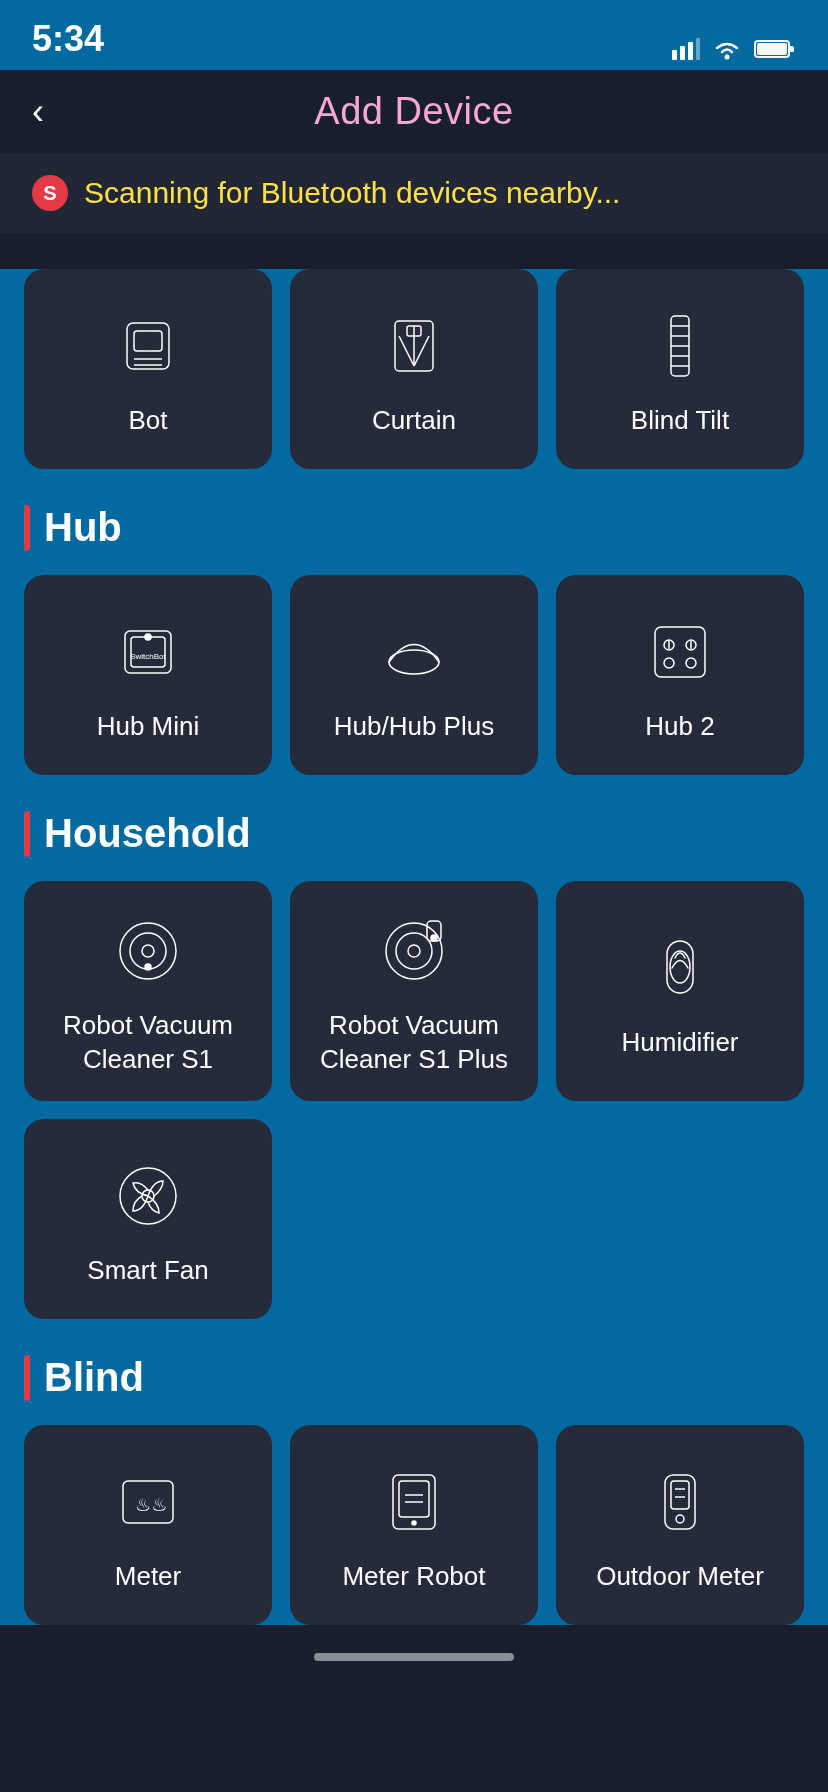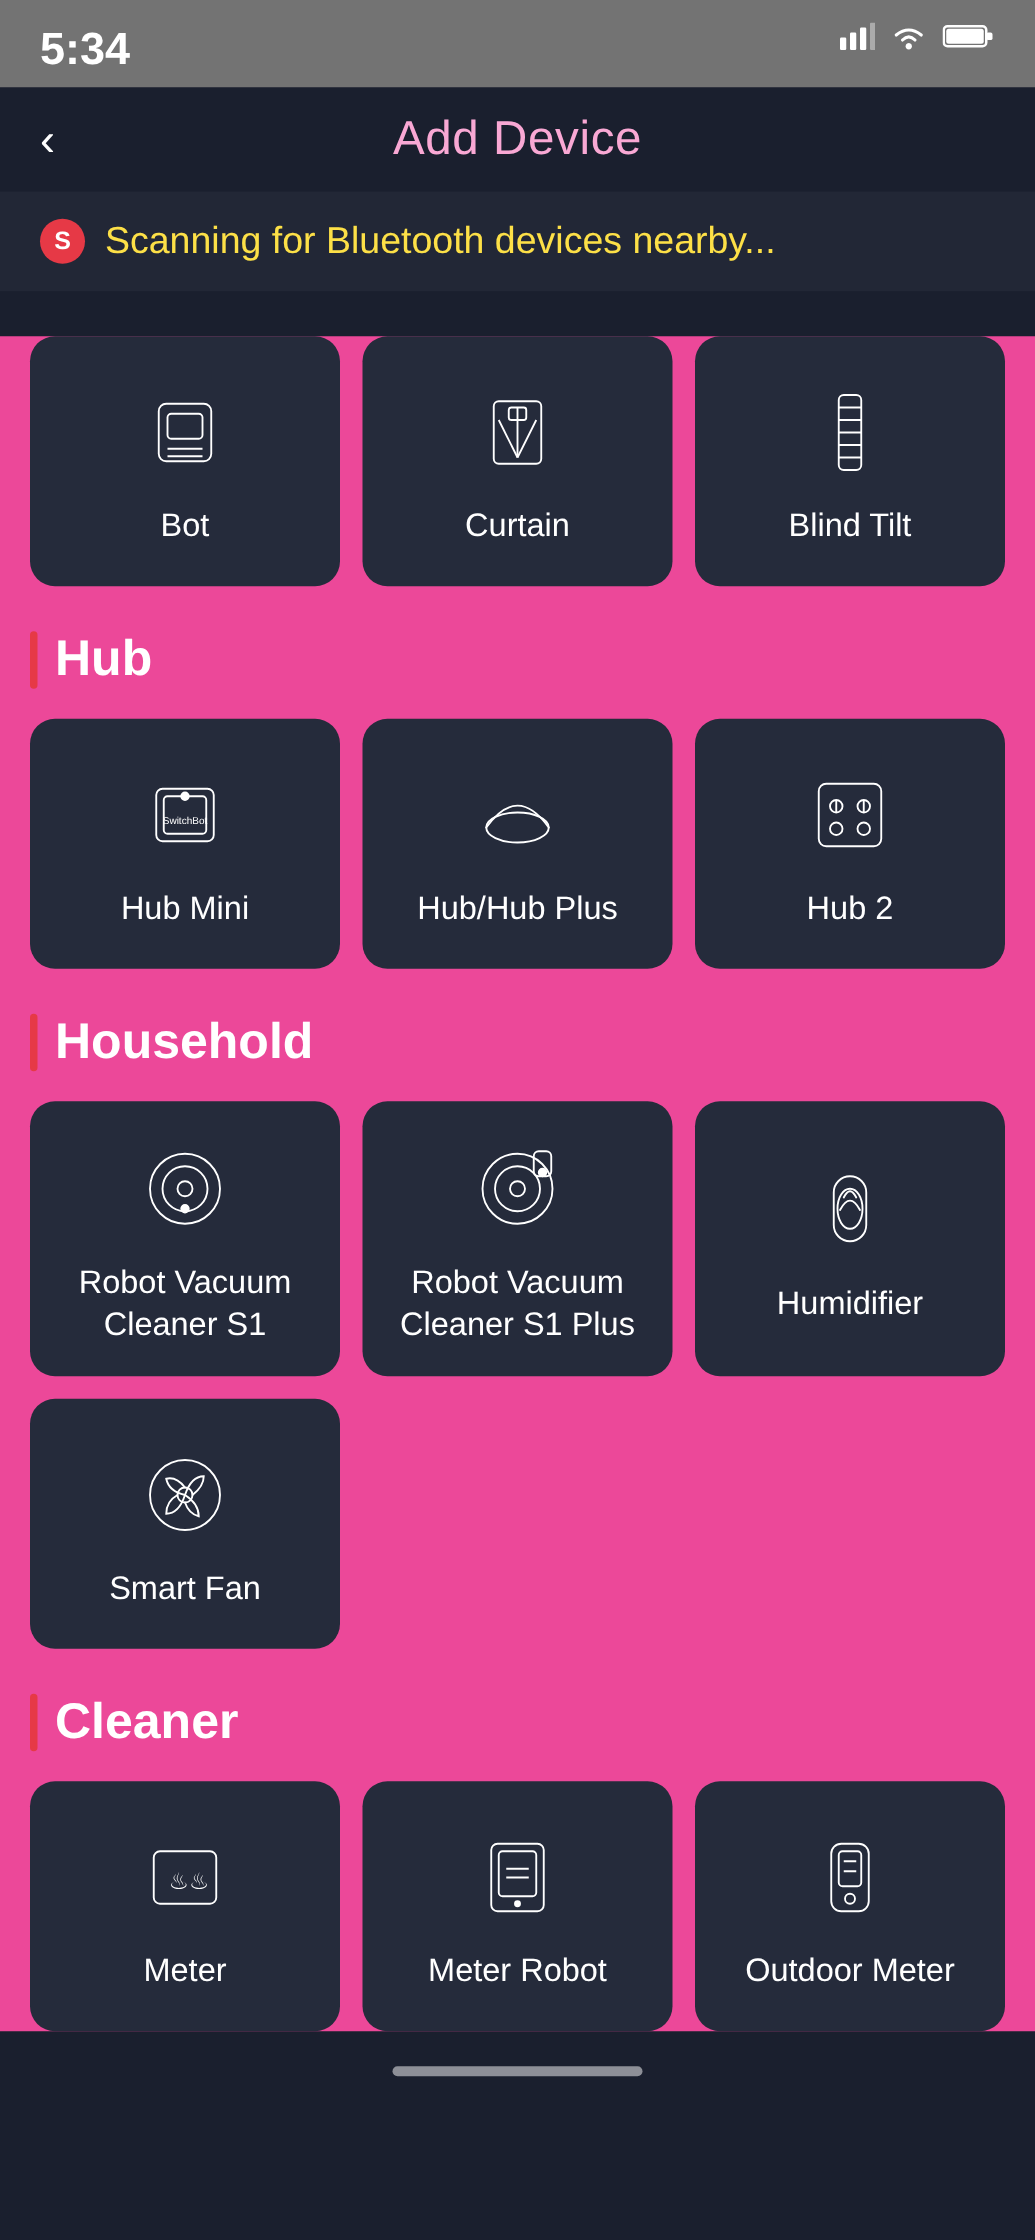--- a/index.html
+++ b/index.html
@@ -10,23 +10,23 @@
       background: #1a1f2e;
       font-family: -apple-system, BlinkMacSystemFont, 'Helvetica Neue', sans-serif;
       color: #ffffff;
       overflow-x: hidden;
     }
 
     
     .status-bar {
       display: flex;
       justify-content: space-between;
-      align-items: flex-start;
+      align-items: flex-end;
       padding: 18px 32px 10px 32px;
-      background: #737373;
+      background: #0369a1;
     }
     .status-time {
       font-size: 36px;
       font-weight: 600;
       color: #fff;
     }
     .status-icons {
       display: flex;
       align-items: center;
       gap: 12px;
@@ -78,21 +78,21 @@
       flex-shrink: 0;
     }
     .scanning-text {
       font-size: 30px;
       color: #fde047;
     }
 
     
     .content {
       padding: 0 24px;
-      background: #ec4899;
+      background: #0369a1;
     }
 
     
     .section {
       margin-top: 36px;
     }
     .section-header {
       display: flex;
       align-items: flex-start;
       gap: 14px;
@@ -355,21 +355,21 @@
         </div>
         <span class="device-label">Smart Fan</span>
       </div>
 
     </div>
   </div>
 
   <div class="section">
     <div class="section-header">
       <div class="section-bar"></div>
-      <span class="section-title">Cleaner</span>
+      <span class="section-title">Blind</span>
     </div>
     <div class="device-grid">
 
       <div class="device-card">
         <div class="device-icon">
           <svg viewBox="0 0 70 70">
             <rect x="10" y="14" width="50" height="42" rx="5"></rect>
             <text x="22" y="44" font-size="18" fill="white" stroke="none" font-weight="300">♨♨</text>
           </svg>
         </div>

